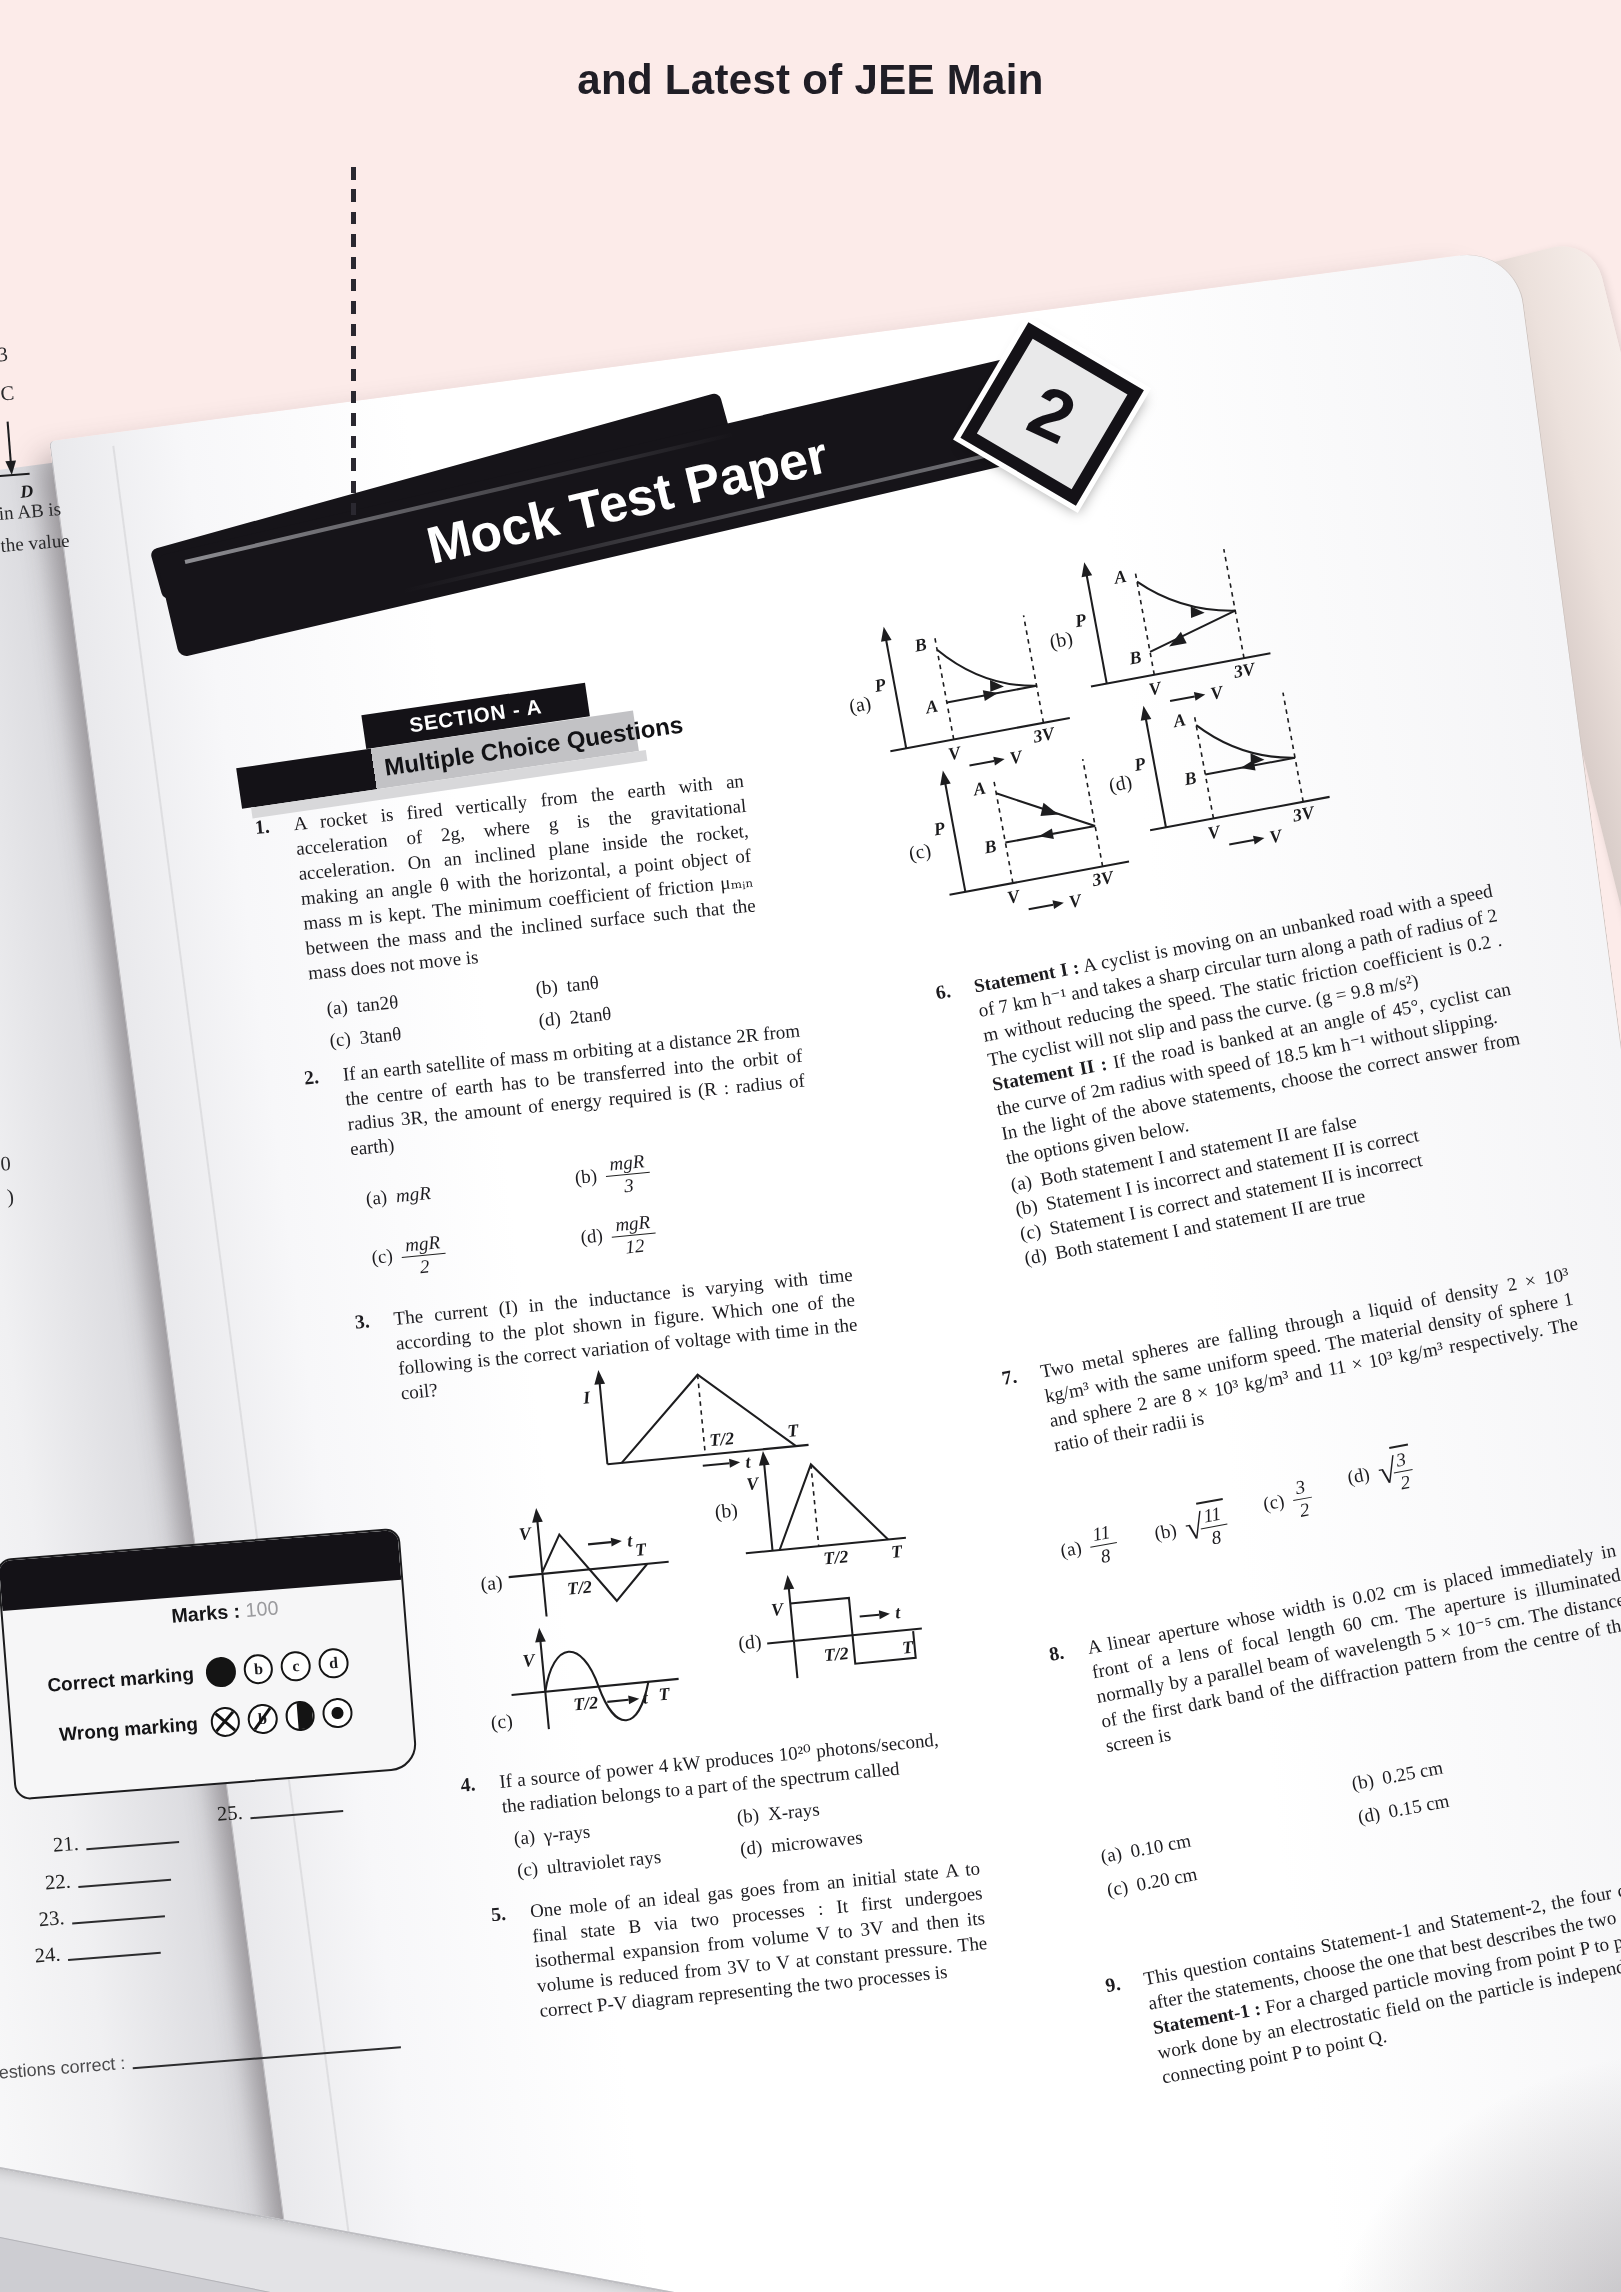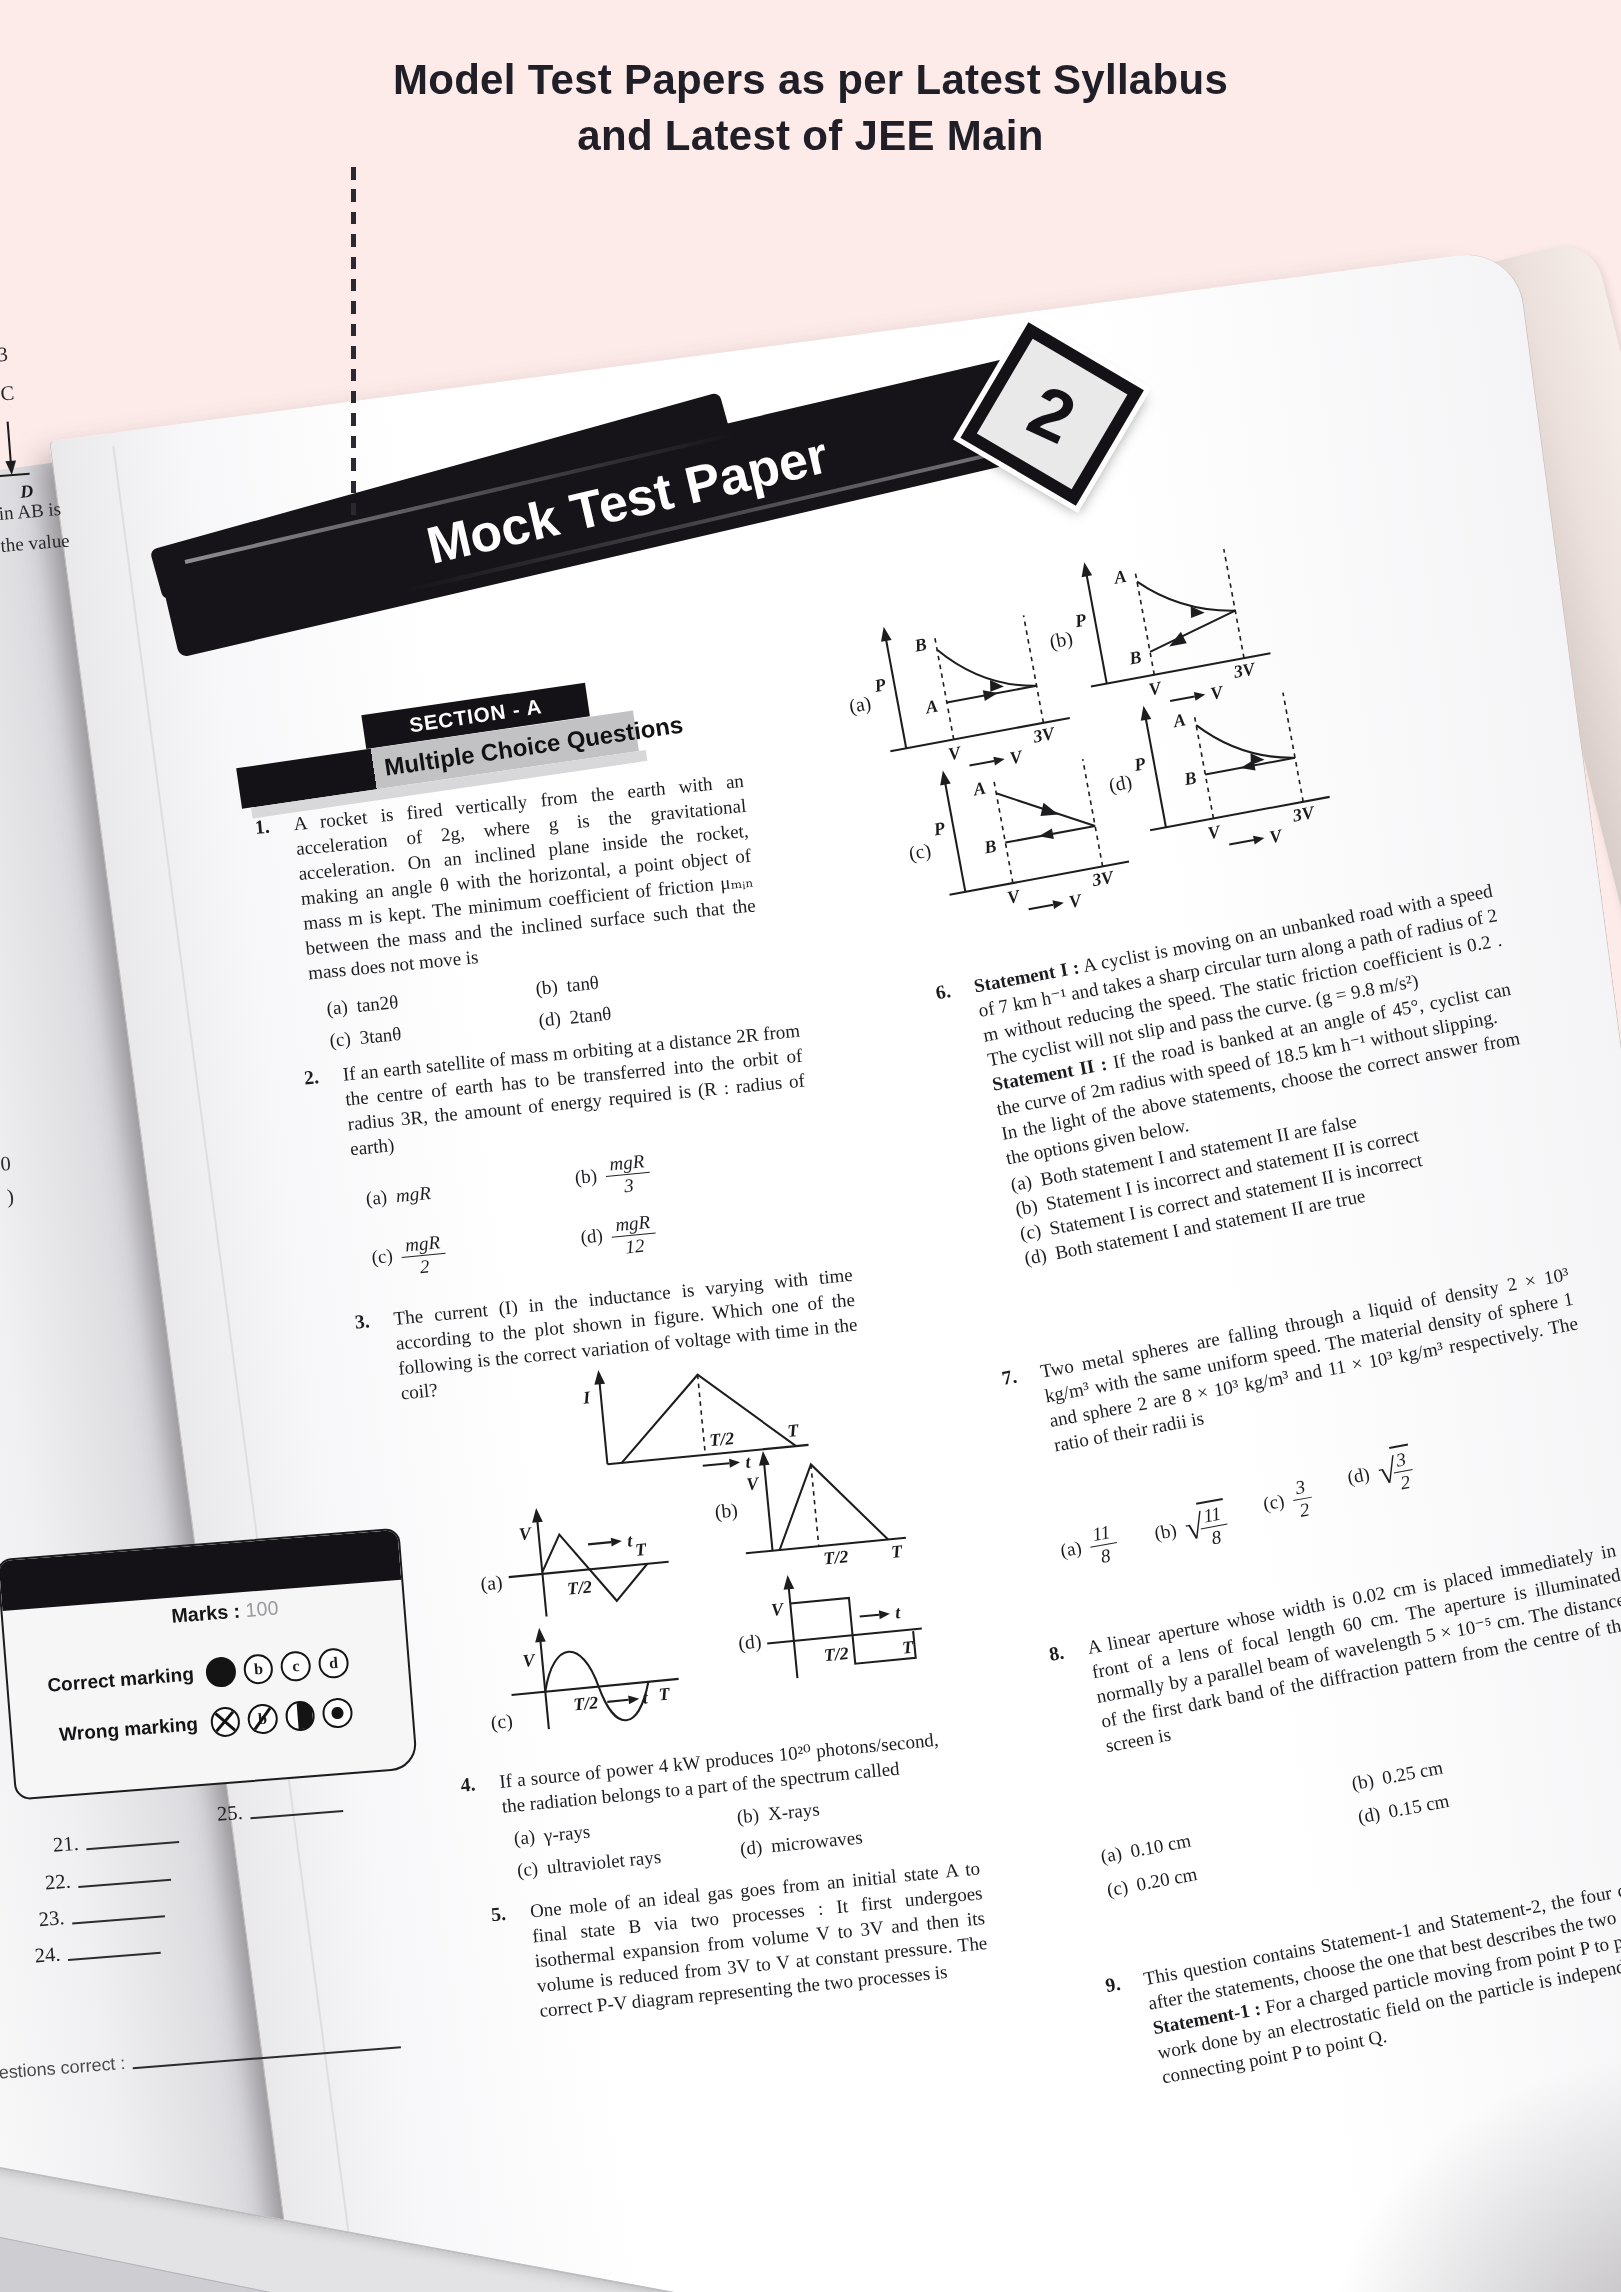--- a/index.html
+++ b/index.html
@@ -123,21 +123,20 @@
     box-shadow:inset 0 9px 12.5px -7.2px rgba(0,0,0,.18)}
   .corner-bl2{position:absolute;left:-54px;top:2226px;width:627px;height:251px;z-index:3;
     transform:rotate(11.5deg);transform-origin:0 0;background:#cdcdd2;border-top:1.8px solid #b3b3b8}
   .corner-br{position:absolute;left:1272px;top:2006px;width:537px;height:448px;z-index:3;
     background:radial-gradient(ellipse at 78% 82%,rgba(90,84,92,.42),rgba(90,84,92,0) 62%)}
 </style>
 </head>
 <body>
 
 <div class="heading">
-  <div>Model Test Papers as per Latest Syllabus</div>
   <div>and Latest of JEE Main</div>
 </div>
 <div class="dash-line"></div>
 
 <div class="fore-edge"></div>
 
 <div class="book">
   <div class="left-strip"></div>
   <div class="right-page"></div>
   <div class="gline2"></div>

